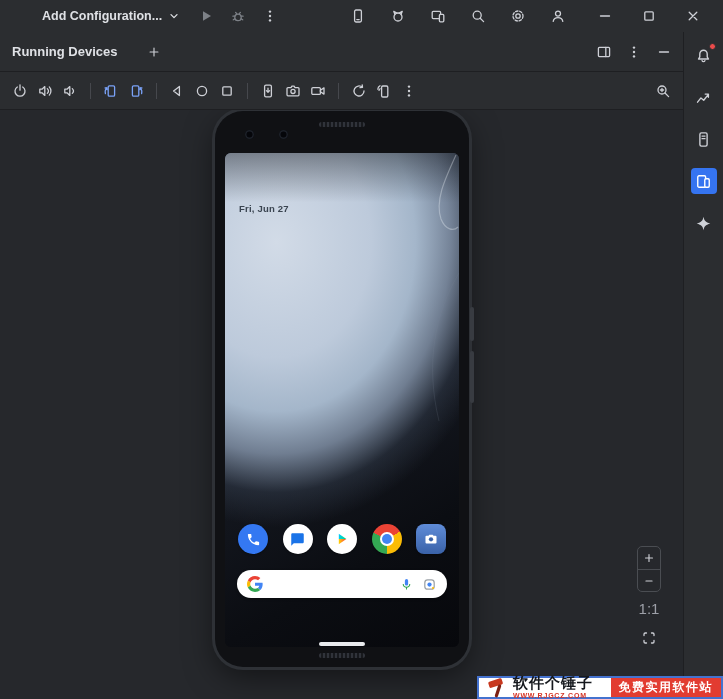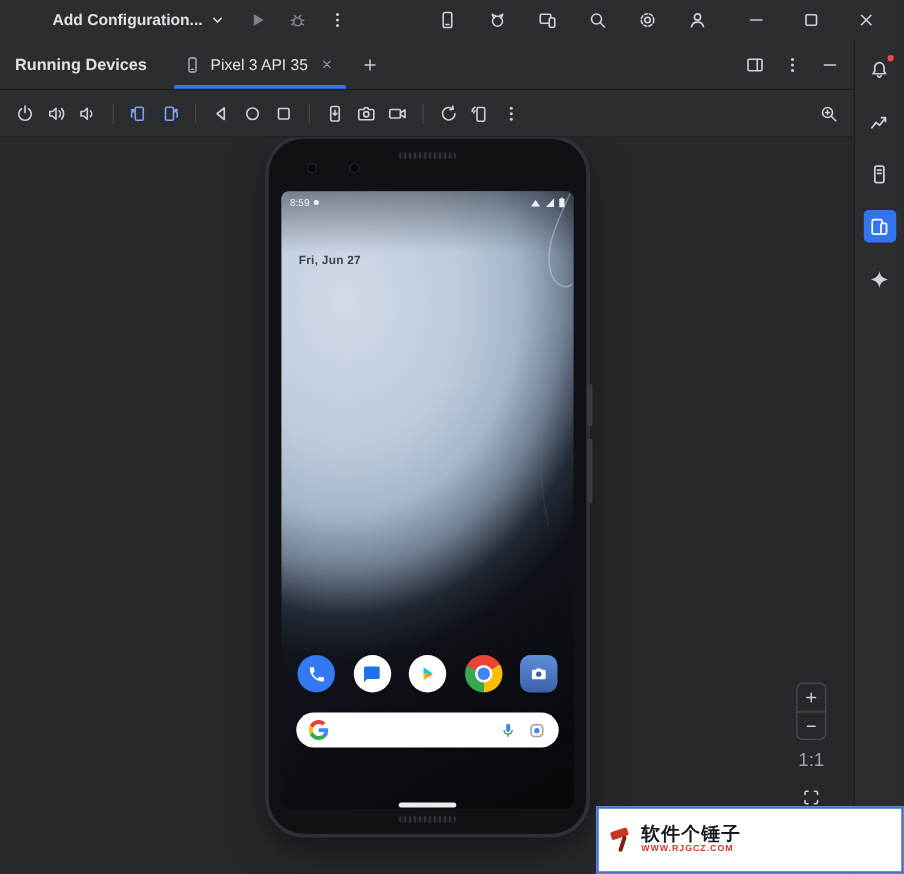--- a/index.html
+++ b/index.html
@@ -93,21 +93,21 @@
   .home-pill { position:absolute; left:50%; top:489px; transform:translateX(-50%); width:46px; height:4px; border-radius:2.5px; background:#e9ebee; }
 
   
   .zoom-col { position:absolute; right:21px; bottom:48px; display:flex; flex-direction:column; align-items:center; gap:8px; color:#9da0a8; }
   .stepper { border:1px solid #4a4d52; border-radius:5px; overflow:hidden; }
   .stepper .ibtn { width:22px; height:22px; border-radius:0; }
   .stepper .ibtn + .ibtn { border-top:1px solid #4a4d52; }
   .scale { font-size:15px; color:#9da0a8; }
 
   
-  .watermark { position:absolute; right:0; bottom:0; width:246px; height:54px; background:#fff; border:2px solid #4472cf; display:flex; align-items:center; z-index:20; }
+  .watermark { position:absolute; right:0; bottom:0; width:246px; height:23px; background:#fff; border:2px solid #4472cf; display:flex; align-items:center; z-index:20; }
   .wm-logo { margin:0 4px 0 6px; flex:0 0 auto; }
   .wm-text { display:flex; flex-direction:column; line-height:1.1; }
   .wm-name { font-size:15px; font-weight:700; color:#15181d; letter-spacing:1px; white-space:nowrap; }
   .wm-url { font-size:7px; color:#d63527; font-weight:700; letter-spacing:.8px; }
   .wm-tag { margin-left:auto; align-self:stretch; background:#e23c31; color:#fff; font-size:12px; font-weight:600; display:flex; align-items:center; padding:0 8px; letter-spacing:1.5px; white-space:nowrap; }
 </style>
 </head>
 <body>
 
 <div class="titlebar">
@@ -196,32 +196,20 @@
         </svg>
     </div>
   </div>
 </div>
 
 <div class="shell">
   <div class="main-col">
 
     <div class="tabbar">
       <div class="panel-title">Running Devices</div>
-      <div class="tab">
-        <svg width="14" height="14" viewBox="0 0 16 16" style="color:#aab0ba">
-            <rect class="icn" x="4.8" y="1.6" width="6.4" height="12.8" rx="1.3"></rect>
-            <path class="icn" d="M7 12h2"></path>
-          </svg>
-        <span>Pixel 3 API 35</span>
-        <span class="tclose">
-          <svg width="11" height="11" viewBox="0 0 16 16">
-              <path class="icn" d="M4.2 4.2l7.6 7.6M11.8 4.2l-7.6 7.6"></path>
-            </svg>
-        </span>
-      </div>
       <div class="ibtn" style="margin-left:4px">
         <svg width="14" height="14" viewBox="0 0 16 16">
             <path class="icn" d="M8 3.5v9M3.5 8h9"></path>
           </svg>
       </div>
       <div class="tab-right">
         <div class="ibtn">
           <svg width="16" height="16" viewBox="0 0 16 16">
               <rect class="icn" x="2.4" y="3.4" width="11.2" height="9.2" rx="1"></rect>
               <path class="icn" d="M9.8 3.4v9.2"></path>
@@ -348,38 +336,20 @@
         <div class="side-btn vol"></div>
         <div class="speaker bot"></div>
 
         <div class="screen">
           <div class="wallpaper"></div>
           <svg class="swoosh" width="234" height="494" viewBox="0 0 234 494">
             <path d="M231 2 C219 28, 210 48, 216 66 C220 76, 228 79, 233 74" stroke="rgba(235,240,247,0.35)" stroke-width="1.2" fill="none"></path>
             <path d="M234 120 C210 160, 200 210, 214 268" stroke="rgba(120,132,150,0.18)" stroke-width="1" fill="none"></path>
           </svg>
 
-          <div class="statusbar">
-            <div class="sb-left">
-              <span>8:59</span>
-              <span class="sb-dot"></span>
-            </div>
-            <div class="sb-right">
-              <svg width="9" height="8" viewBox="0 0 10 8">
-                  <path d="M1 7.5 5 1.8 9 7.5z" fill="#eef1f5"></path>
-                </svg>
-              <svg width="8" height="8" viewBox="0 0 8 8">
-                  <path d="M0.8 7.5h6.4V0.8z" fill="#eef1f5"></path>
-                </svg>
-              <svg width="5" height="8" viewBox="0 0 5 8">
-                  <rect x="1.4" y="0" width="2.2" height="1" fill="#eef1f5"></rect>
-                  <rect x="0.4" y="1" width="4.2" height="7" rx="0.6" fill="#eef1f5"></rect>
-                </svg>
-            </div>
-          </div>
 
           <div class="lock-date">Fri, Jun 27</div>
 
           <div class="dock">
             <div class="app phoneapp">
               <svg width="15" height="15" viewBox="0 0 24 24">
                   <path fill="#fff" d="M6.62 10.79c1.44 2.83 3.76 5.14 6.59 6.59l2.2-2.2c.27-.27.67-.36 1.02-.24 1.12.37 2.33.57 3.57.57.55 0 1 .45 1 1V20c0 .55-.45 1-1 1-9.39 0-17-7.61-17-17 0-.55.45-1 1-1h3.5c.55 0 1 .45 1 1 0 1.25.2 2.45.57 3.57.11.35.03.74-.25 1.02l-2.2 2.2z"></path>
                 </svg>
             </div>
             <div class="app white">
@@ -495,13 +465,14 @@
 
 <div class="watermark">
   <svg class="wm-logo" width="24" height="24" viewBox="0 0 24 24">
     <rect x="3.5" y="4" width="14" height="6.5" rx="1.5" fill="#c8381f" transform="rotate(-18 10 7)"></rect>
     <rect x="11.4" y="8.2" width="3.2" height="13.5" rx="1.6" fill="#7c2013" transform="rotate(18 13 15)"></rect>
   </svg>
   <div class="wm-text">
     <span class="wm-name">软件个锤子</span>
     <span class="wm-url">WWW.RJGCZ.COM</span>
   </div>
+  <div class="wm-tag">免费实用软件站</div>
 </div>
 
 </body></html>

